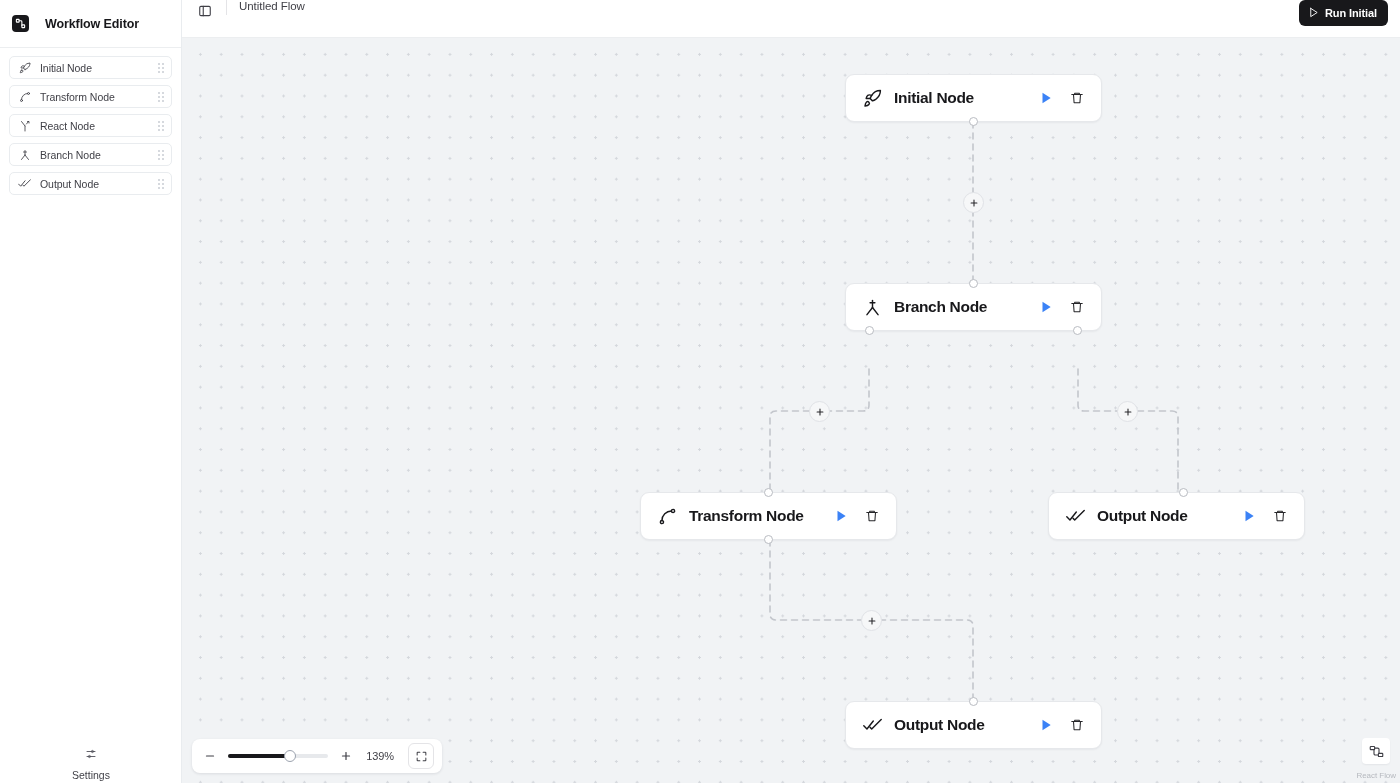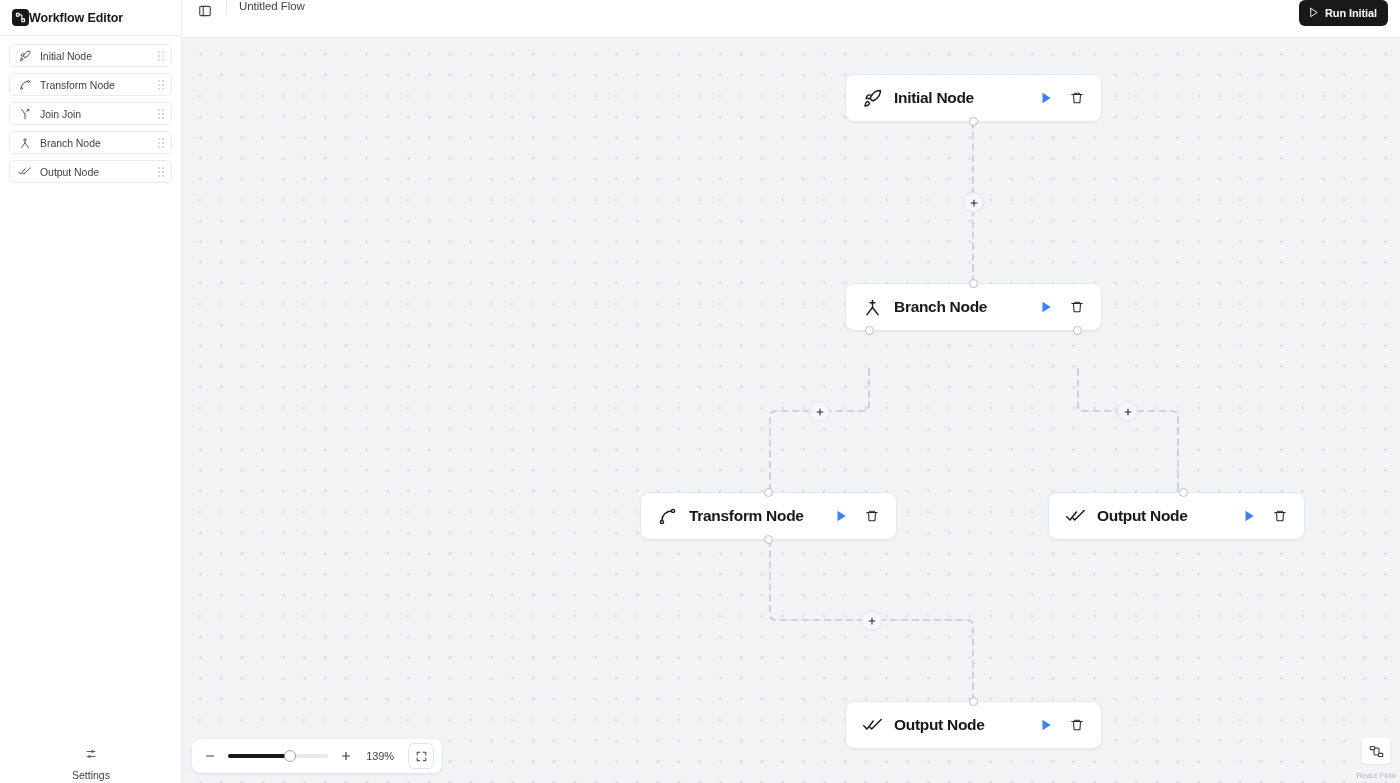--- a/index.html
+++ b/index.html
@@ -13,22 +13,22 @@
 
   
   #sidebar {
     width: 182px; height: 783px;
     background: #ffffff;
     border-right: 1px solid #e9ecef;
     position: relative;
     flex: 0 0 182px;
   }
   .brand {
-    height: 36px;
-    display: flex; align-items: center; gap: 0;
+    height: 48px;
+    display: flex; align-items: center; gap: 16px;
     padding: 0 12px;
     border-bottom: 1px solid #eceef0;
   }
   .brand-logo {
     width: 17px; height: 17px;
     background: #18181b;
     border-radius: 4px;
     display: flex; align-items: center; justify-content: center;
     flex: 0 0 17px;
   }
@@ -258,21 +258,21 @@
 
       <div class="palette-item">
         <span class="pi-icon">
           <svg width="12" height="12" viewBox="0 0 24 24" fill="none" stroke="currentColor" stroke-width="1.7" stroke-linecap="round" stroke-linejoin="round">
             <path d="M12 22V12"></path>
             <path d="M5 3l7 9"></path>
             <path d="M19 3l-4 5"></path>
             <path d="M17 3h3v3"></path>
           </svg>
         </span>
-        <span class="pi-label">Join Join</span>
+        <span class="pi-label">React Node</span>
         <span class="pi-grip">
             <i></i>
             <i></i>
             <i></i>
             <i></i>
             <i></i>
             <i></i>
           </span>
       </div>
 

